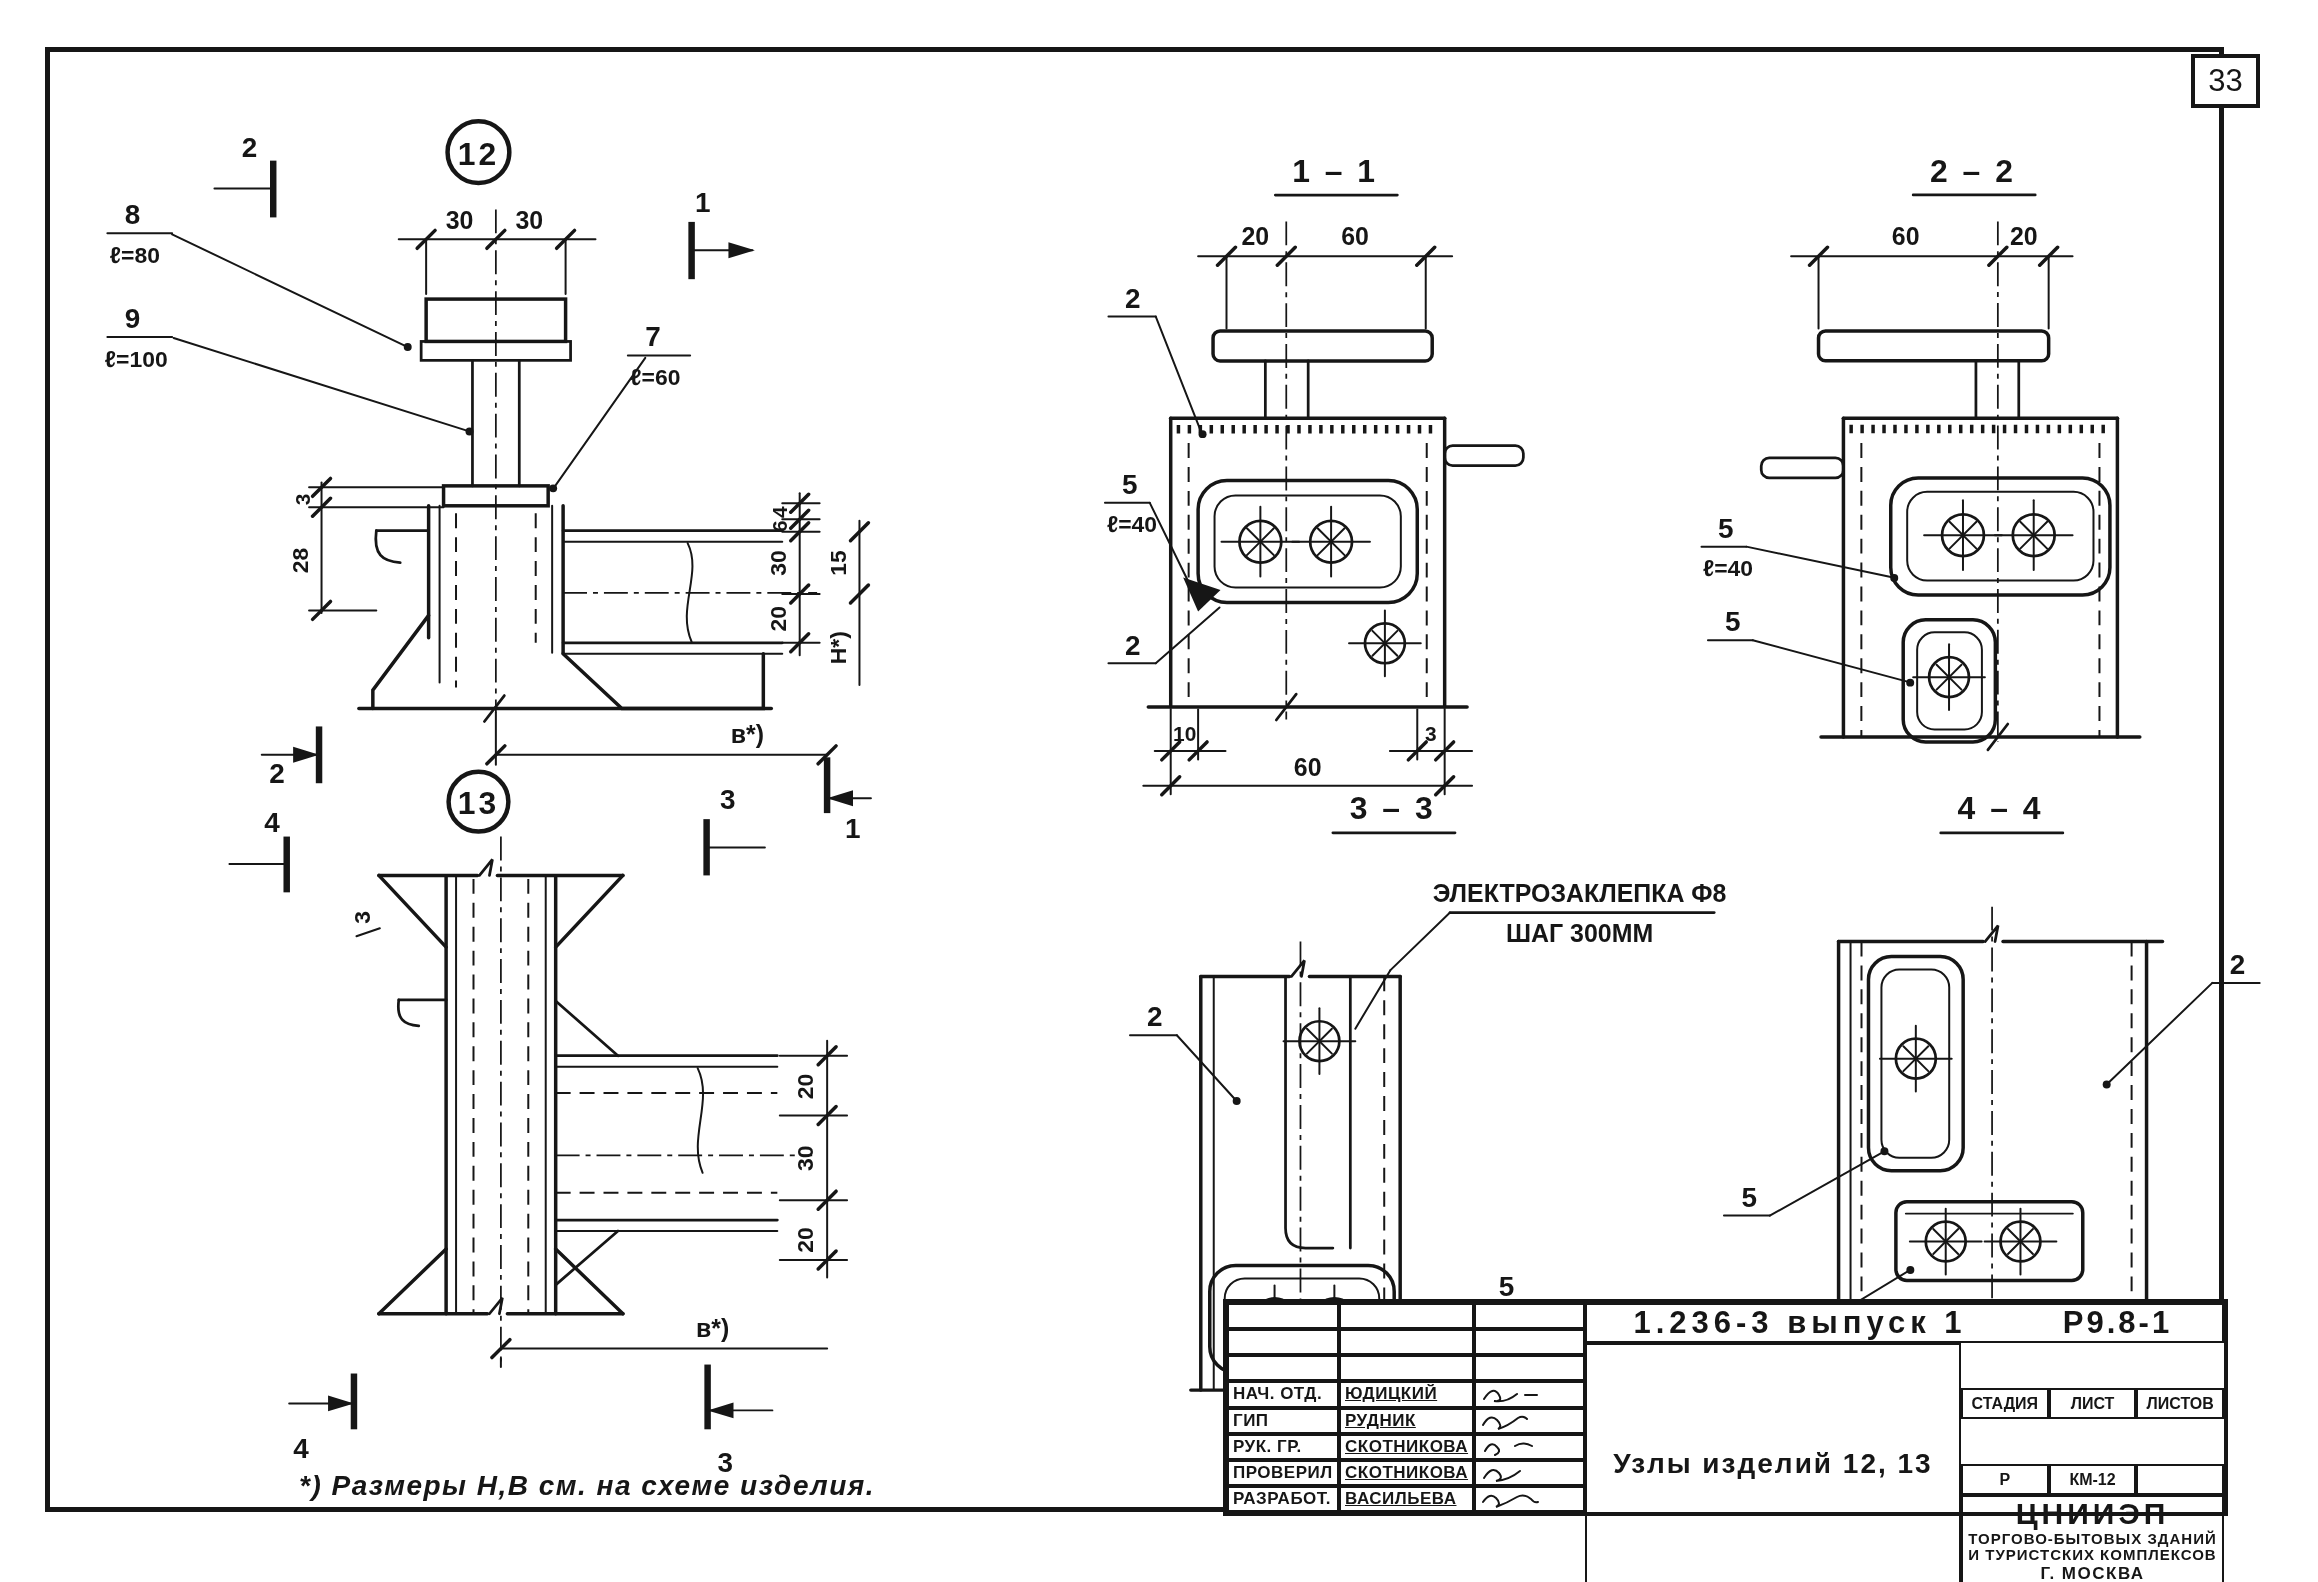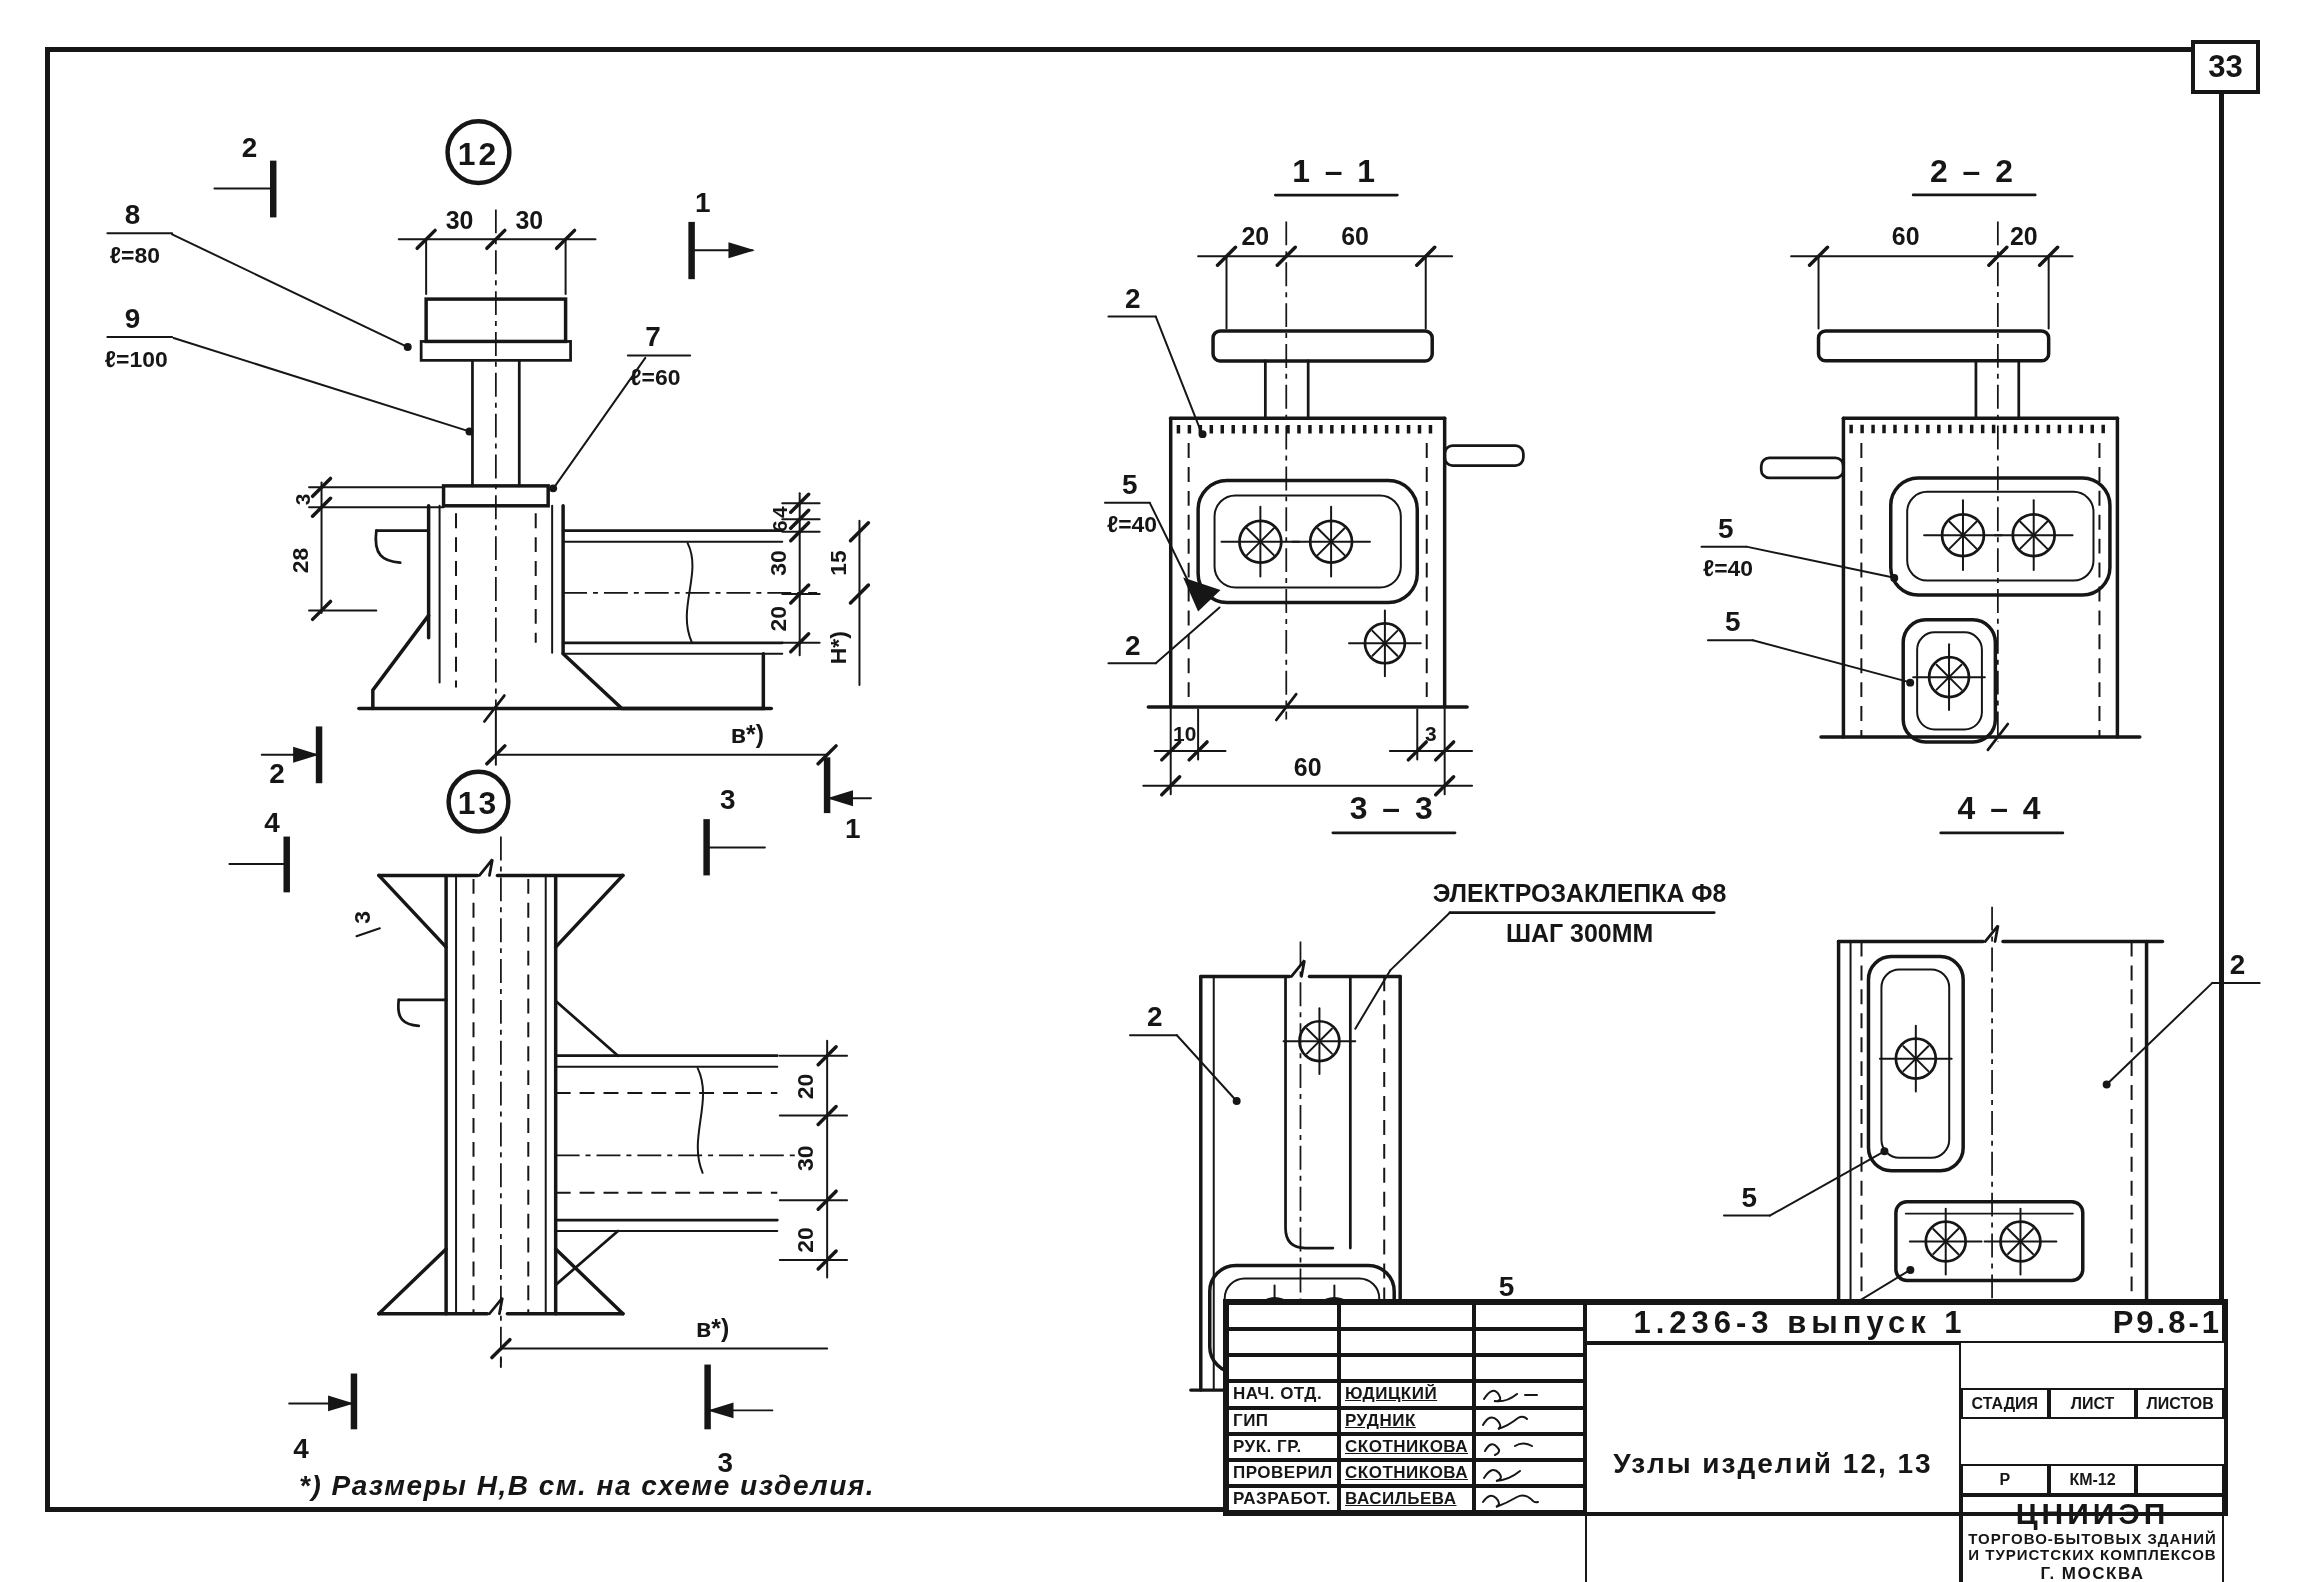--- a/index.html
+++ b/index.html
@@ -1,21 +1,21 @@
 <!DOCTYPE html>
 <html style="font-size:8px"><head>
 <meta charset="utf-8">
 <style>
   html,body{margin:0;padding:0;background:#e8e8e4;}
   #sheet{position:relative;width:2319px;height:1583px;background:#ffffff;overflow:hidden;
          font-family:"Liberation Sans","DejaVu Sans",sans-serif;color:#161616;}
   #frame{position:absolute;left:45px;top:47px;width:2179px;height:1465px;border:5px solid #161616;box-sizing:border-box;}
-  #pagenum{position:absolute;left:2191px;top:40px;width:69px;height:54px;border:4.5px solid #161616;
+  #pagenum{position:absolute;left:2191px;top:54px;width:69px;height:54px;border:4.5px solid #161616;
            box-sizing:border-box;background:#fff;display:flex;align-items:center;justify-content:center;
-           font-size:31px;font-weight:bold;}
+           font-size:31px;font-weight:normal;}
   .view{position:absolute;}
   svg{overflow:visible;}
   svg .ln{stroke:#161616;stroke-width:7;fill:none;stroke-linecap:round;}
   svg .tn{stroke:#161616;stroke-width:4;fill:none;stroke-linecap:round;}
   svg .md{stroke:#161616;stroke-width:5.5;fill:none;stroke-linecap:round;}
   svg .bar{stroke:#161616;stroke-width:13;fill:none;stroke-linecap:butt;}
   svg .dash{stroke:#161616;stroke-width:4;fill:none;stroke-dasharray:30 18;}
   svg .cl{stroke:#161616;stroke-width:3.5;fill:none;stroke-dasharray:48 12 10 12;}
   svg .tick{stroke:#161616;stroke-width:7;fill:none;stroke-linecap:round;}
   svg .serr{stroke:#161616;stroke-width:17;fill:none;stroke-dasharray:7 15;}
@@ -32,21 +32,21 @@
   #stamp .cell{border:2px solid #161616;box-sizing:border-box;}
   #sigtable{width:358px;display:flex;flex-direction:column;}
   .sigrow{display:flex;flex:1;}
   .sigrow .c1{width:112px;}
   .sigrow .c2{width:135px;text-decoration:underline;}
   .sigrow .c3{flex:1;}
   .sigrow .cell{display:flex;align-items:center;padding-left:4px;font-size:17px;font-weight:bold;letter-spacing:0.5px;overflow:hidden;white-space:nowrap;}
   #stampright{flex:1;display:flex;flex-direction:column;}
   #docband{height:75px;display:flex;align-items:center;font-weight:bold;}
   #docband .code{flex:1;text-align:center;font-size:31px;letter-spacing:5px;}
-  #docband .series{width:209px;text-align:right;font-size:31px;letter-spacing:3px;}
+  #docband .series{width:209px;text-align:center;font-size:31px;letter-spacing:3px;}
   #bandlow{flex:1;display:flex;}
   #titlecell{width:376px;display:flex;align-items:center;justify-content:center;font-size:28px;font-weight:bold;letter-spacing:2px;text-align:center;}
   #infocol{flex:1;display:flex;flex-direction:column;}
   #stadrow,#stadval{display:flex;height:31px;margin-top:45px;}
   #stadrow .cell,#stadval .cell{flex:1;display:flex;align-items:center;justify-content:center;font-size:16px;font-weight:bold;}
   #orgcell{flex:1;display:flex;flex-direction:column;align-items:center;justify-content:center;line-height:1.12;font-weight:bold;}
   #orgcell .org{font-size:30px;letter-spacing:4px;}
   #orgcell .o2,#orgcell .o3{font-size:15px;letter-spacing:1px;text-transform:uppercase;}
   #orgcell .city{font-size:17px;letter-spacing:1.5px;text-transform:uppercase;}
   #footnote{position:absolute;left:299px;top:1470px;font-size:28px;font-weight:bold;letter-spacing:1.5px;font-style:italic;}

